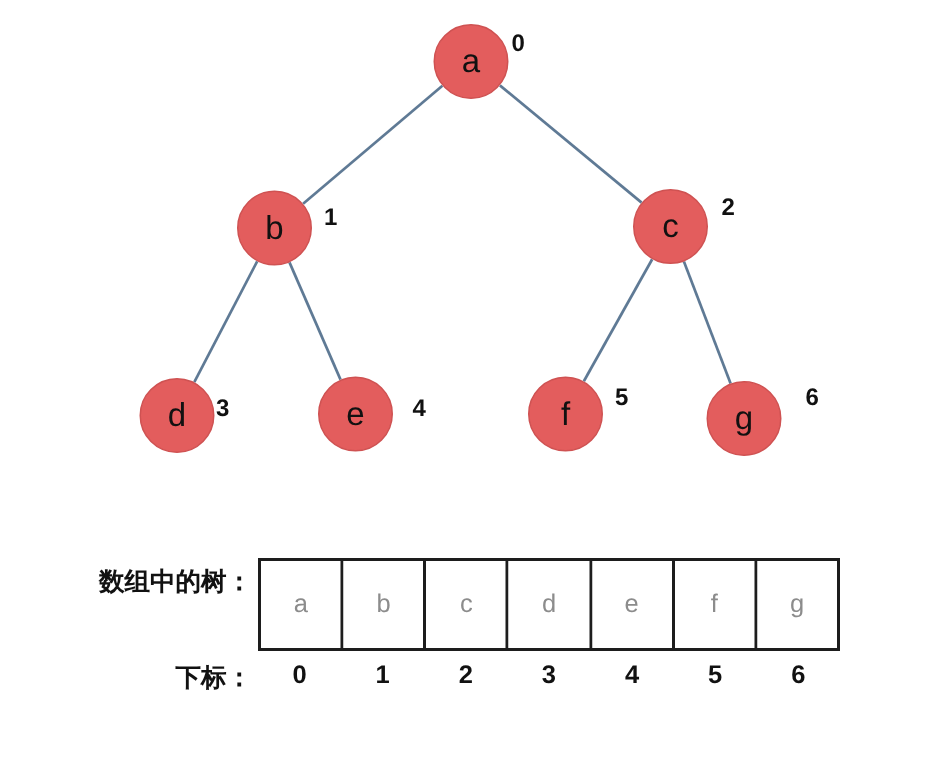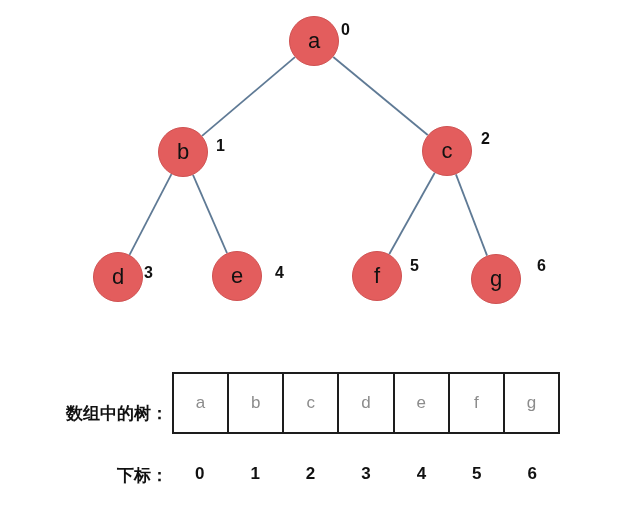--- a/index.html
+++ b/index.html
@@ -62,21 +62,21 @@
   #array-section {
     position: absolute;
     left: 0;
     top: 368px;
     width: 624px;
     height: 70px;
   }
   #array-label {
     position: absolute;
     left: 28px;
-    top: 34px;
+    top: 8px;
     width: 140px;
     text-align: right;
     font-size: 17px;
     font-weight: bold;
     color: #111111;
     white-space: nowrap;
   }
   #array-table {
     position: absolute;
     left: 172px;
@@ -99,21 +99,21 @@
     color: #8c8c8c;
     background: #ffffff;
   }
   .array-cell:last-child {
     border-right: none;
   }
 
   #index-section {
     position: absolute;
     left: 0;
-    top: 456px;
+    top: 432px;
     width: 624px;
     height: 36px;
   }
   #index-label {
     position: absolute;
     left: 28px;
     top: 8px;
     width: 140px;
     text-align: right;
     font-size: 17px;

